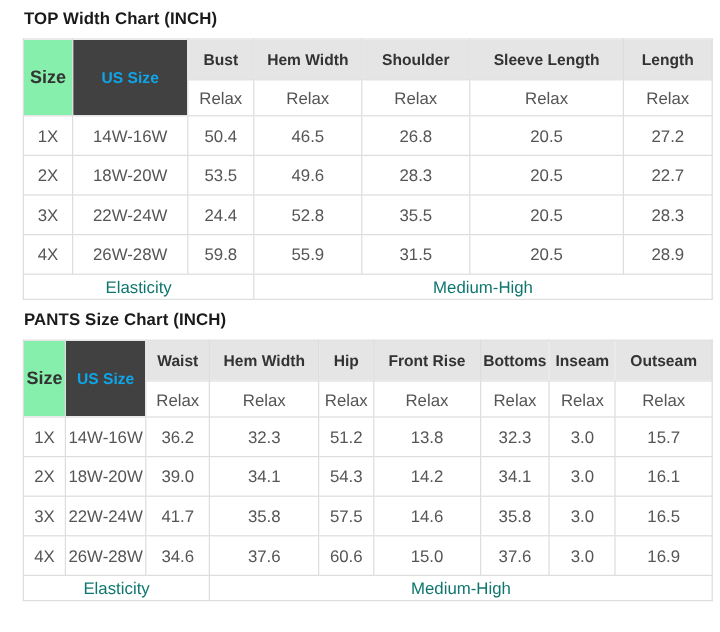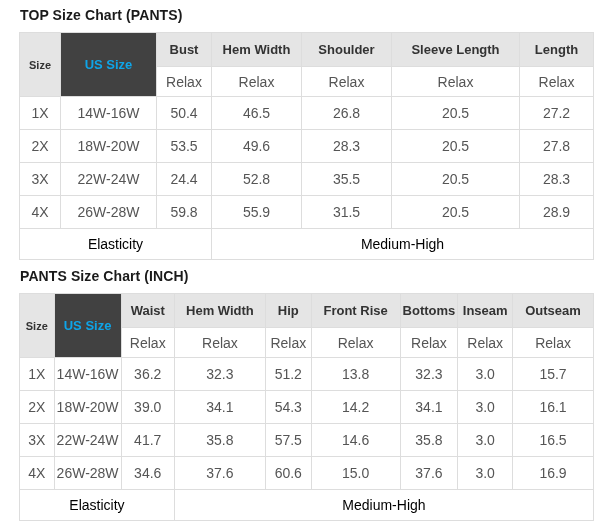--- a/index.html
+++ b/index.html
@@ -35,23 +35,23 @@
   table.size-table th,
   table.size-table td {
     border: 1px solid #dddddd;
     text-align: center;
     vertical-align: middle;
     padding: 0 2px;
     overflow: hidden;
     white-space: nowrap;
   }
   th.size-th {
-    background: #e5e5e5;
+    background: #86efac;
     color: #333333;
-    font-size: 11px;
+    font-size: 15px;
     font-weight: bold;
   }
   th.us-size-th {
     background: #414141;
     border-color: #414141;
     color: #0ea5e9;
     font-size: 13px;
     font-weight: bold;
   }
   th.measure-th {
@@ -69,32 +69,32 @@
   }
   td.size-cell,
   td.us-cell,
   td.val-cell {
     height: 33px;
     color: #555555;
     font-size: 14px;
   }
   td.elastic-label,
   td.elastic-value {
-    height: 31px;
-    color: #000000;
+    height: 21px;
+    color: #0f766e;
     font-size: 14px;
   }
 </style>
 </head>
 <body>
 
 <div class="page">
 
   <section class="chart">
-    <h3 class="chart-title">TOP Size Chart (PANTS)</h3>
+    <h3 class="chart-title">TOP Width Chart (INCH)</h3>
     <table class="size-table">
         <colgroup>
           <col style="width: 41px;">
           <col style="width: 96px;">
           <col style="width: 55px;">
           <col style="width: 90px;">
           <col style="width: 90px;">
           <col style="width: 128px;">
           <col style="width: 74px;">
         </colgroup>
@@ -126,21 +126,21 @@
             <td class="val-cell">20.5</td>
             <td class="val-cell">27.2</td>
           </tr>
           <tr>
             <td class="size-cell">2X</td>
             <td class="us-cell">18W-20W</td>
             <td class="val-cell">53.5</td>
             <td class="val-cell">49.6</td>
             <td class="val-cell">28.3</td>
             <td class="val-cell">20.5</td>
-            <td class="val-cell">27.8</td>
+            <td class="val-cell">22.7</td>
           </tr>
           <tr>
             <td class="size-cell">3X</td>
             <td class="us-cell">22W-24W</td>
             <td class="val-cell">24.4</td>
             <td class="val-cell">52.8</td>
             <td class="val-cell">35.5</td>
             <td class="val-cell">20.5</td>
             <td class="val-cell">28.3</td>
           </tr>

